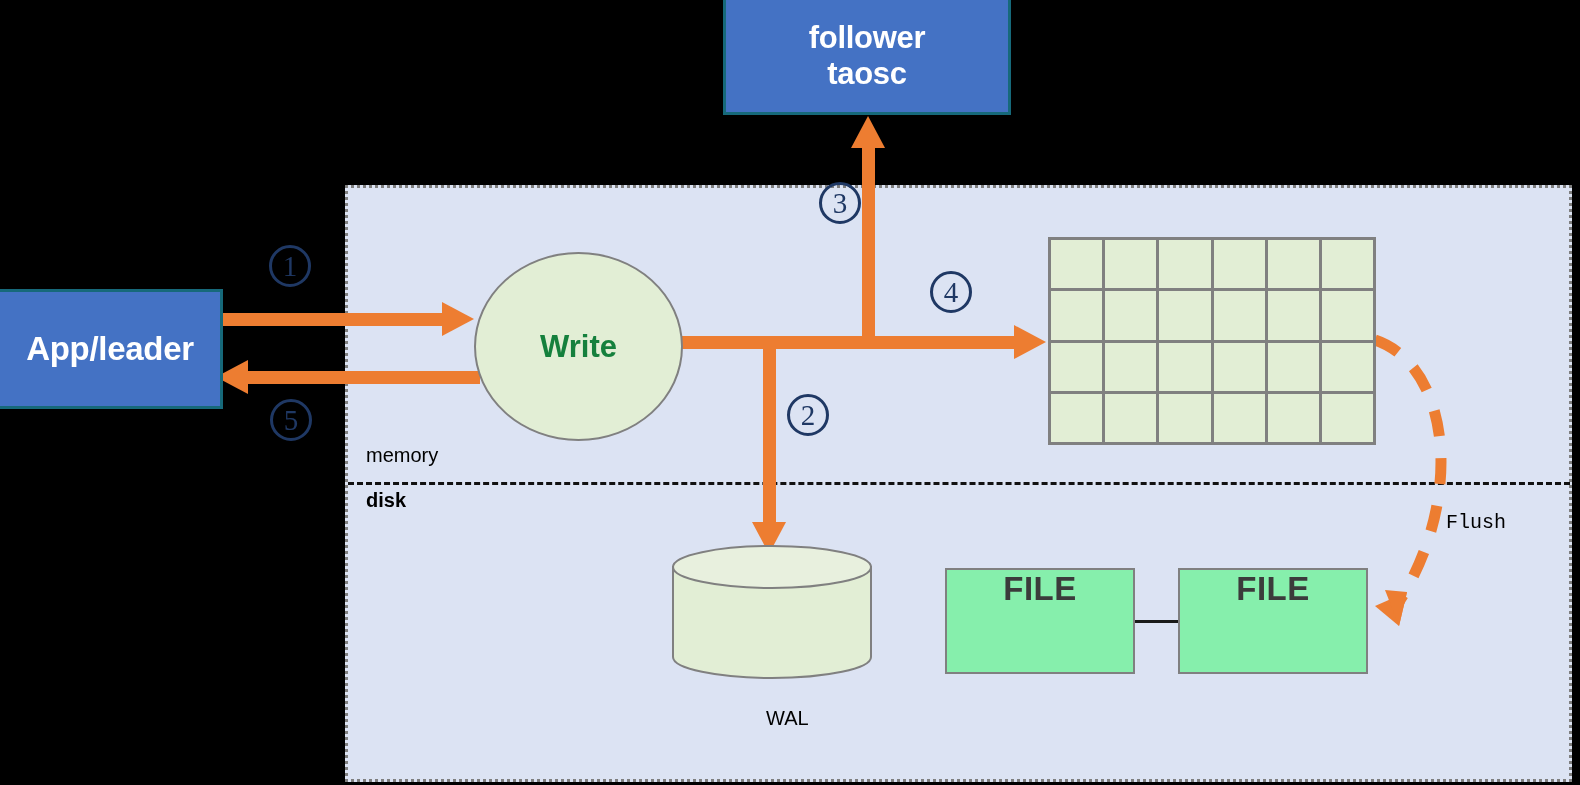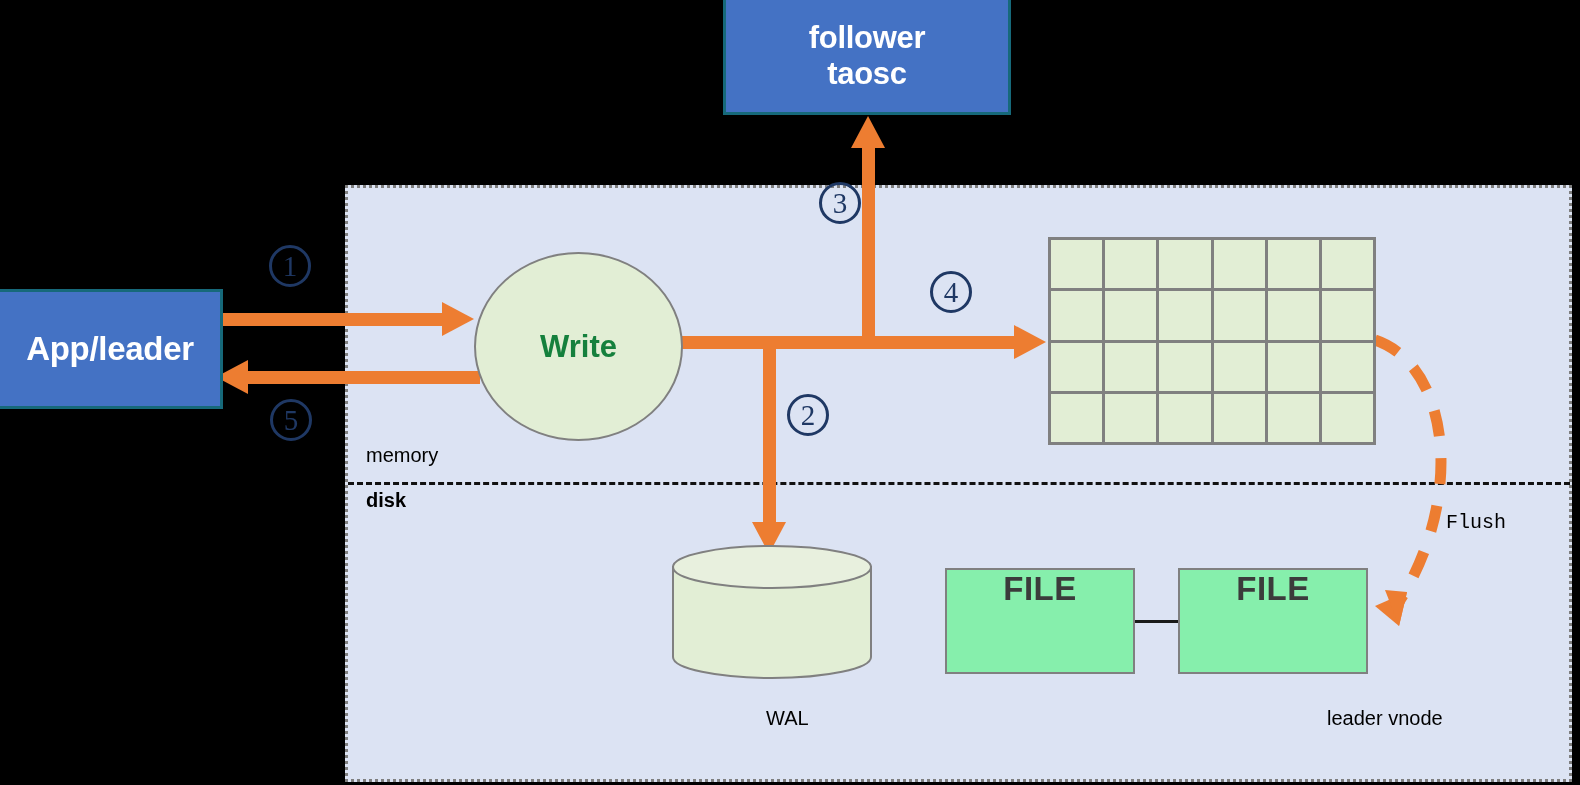--- a/index.html
+++ b/index.html
@@ -300,21 +300,20 @@
   </div>
   <div id="file-link"></div>
   <div class="file-box" id="file-box-2">
     <span>FILE</span>
   </div>
 
   <div class="label" id="label-memory">memory</div>
   <div class="label" id="label-disk">disk</div>
   <div class="label" id="label-wal">WAL</div>
   <div class="label" id="label-flush">Flush</div>
-  <div class="label" id="label-leader">leader vnode</div>
 
   <div class="step" id="step-1">1</div>
   <div class="step" id="step-2">2</div>
   <div class="step" id="step-3">3</div>
   <div class="step" id="step-4">4</div>
   <div class="step" id="step-5">5</div>
 
 </div>
 
 </body></html>

